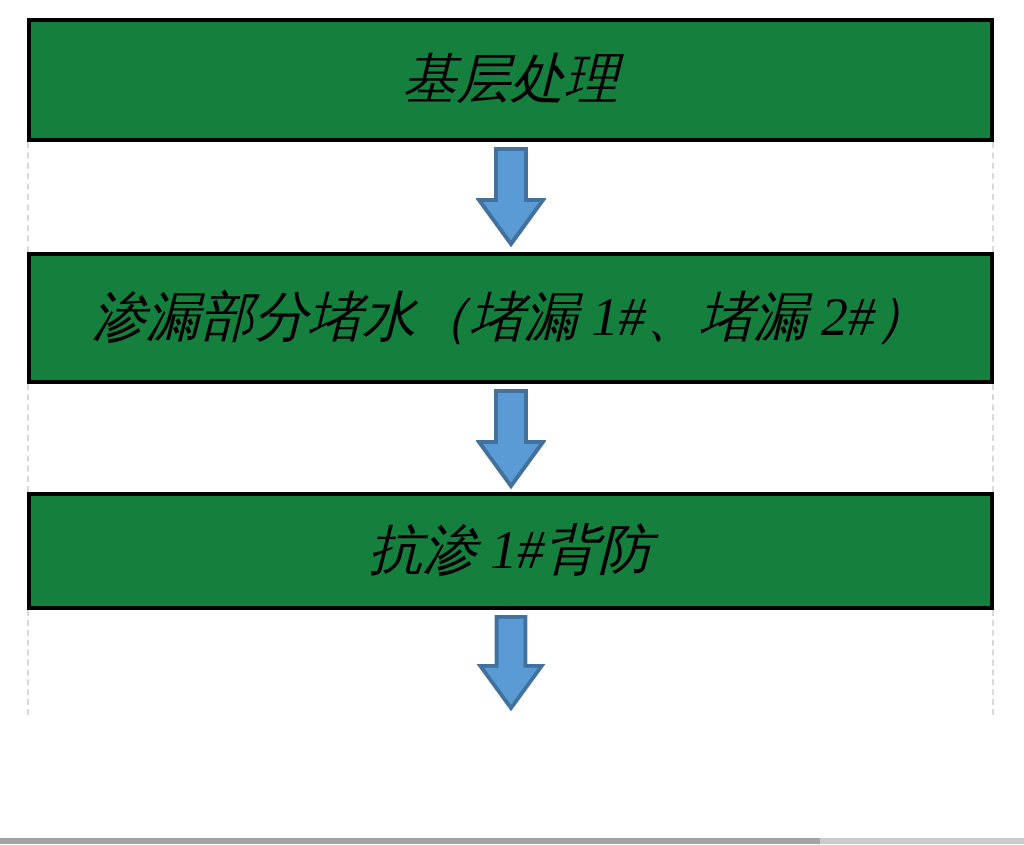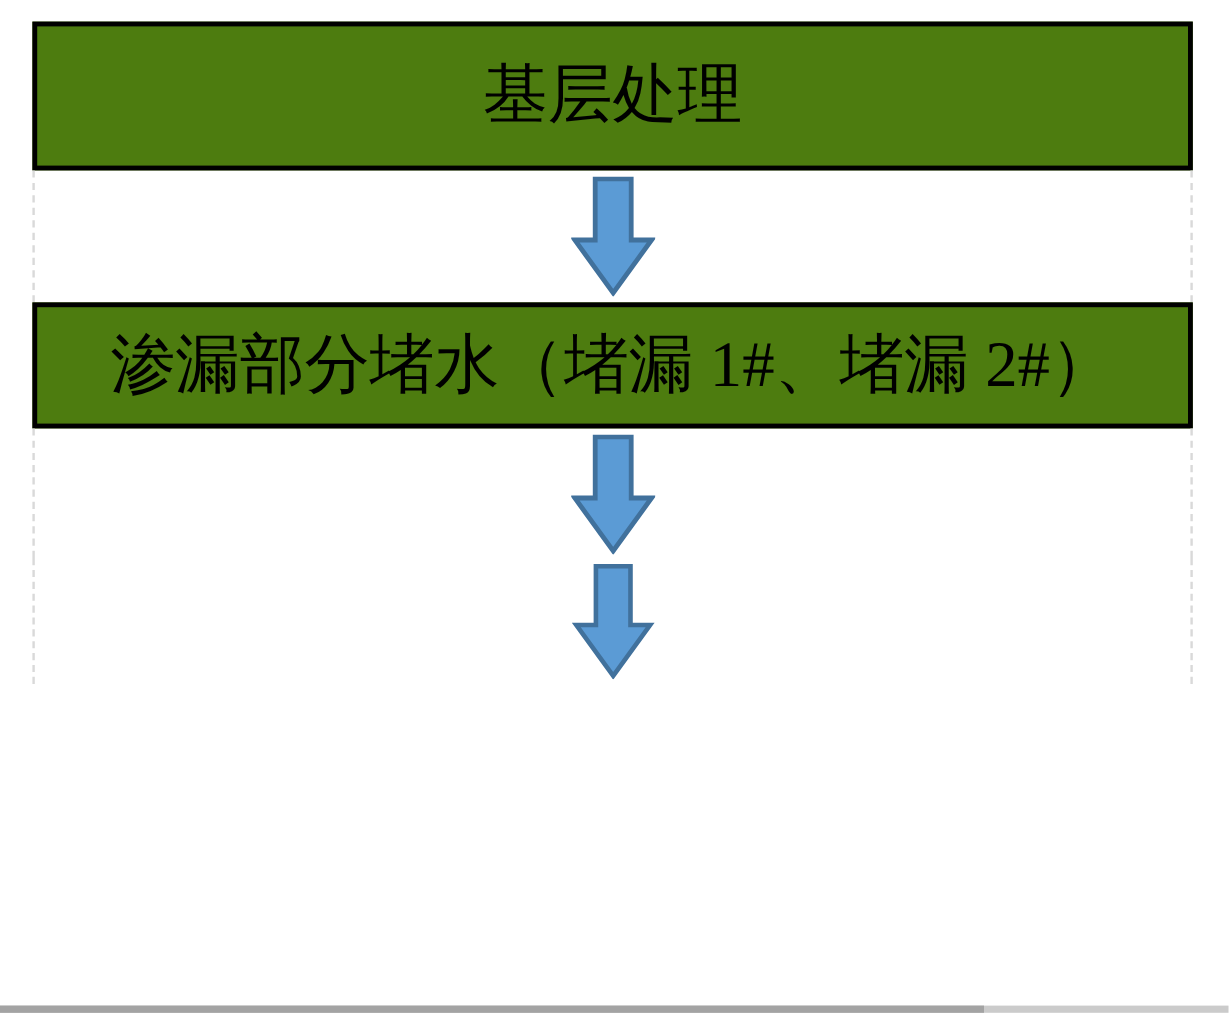--- a/index.html
+++ b/index.html
@@ -17,34 +17,35 @@
   }
   .flow {
     position: absolute;
     left: 27px;
     top: 18px;
     width: 967px;
   }
   .step-box {
     box-sizing: border-box;
     border: 4px solid #000000;
-    background: #4d7c0f;
+    background: #15803d;
     display: flex;
     align-items: center;
     justify-content: center;
     text-align: center;
+    font-style: italic;
   }
   .step-label {
     font-size: 54px;
     color: #000000;
     line-height: 1.1;
     white-space: nowrap;
   }
   .box-1 { height: 124px; }
-  .box-2 { height: 105px; }
+  .box-2 { height: 132px; }
   .box-3 { height: 118px; }
   .box-4 { height: 124px; }
   .connector {
     box-sizing: border-box;
     border-left: 2px dashed #d9d9d9;
     border-right: 2px dashed #d9d9d9;
     display: flex;
     align-items: flex-start;
     justify-content: center;
   }
@@ -96,20 +97,23 @@
     <div class="step-box box-2">
       <span class="step-label">渗漏部分堵水（堵漏 1#、堵漏 2#）</span>
     </div>
 
     <div class="connector gap-2">
       <svg class="arrow-svg" width="70" height="100" viewBox="0 0 70 100">
         <polygon class="arrow-shape" points="20,2 50,2 50,53 67,53 35,97 3,53 20,53" fill="#5B9BD5"></polygon>
       </svg>
     </div>
 
+    <div class="step-box box-3">
+      <span class="step-label">抗渗 1#背防</span>
+    </div>
 
     <div class="connector gap-3">
       <svg class="arrow-svg" width="70" height="96" viewBox="0 0 70 100">
         <polygon class="arrow-shape" points="20,2 50,2 50,53 67,53 35,97 3,53 20,53" fill="#5B9BD5"></polygon>
       </svg>
     </div>
 
 
   </div>
 

